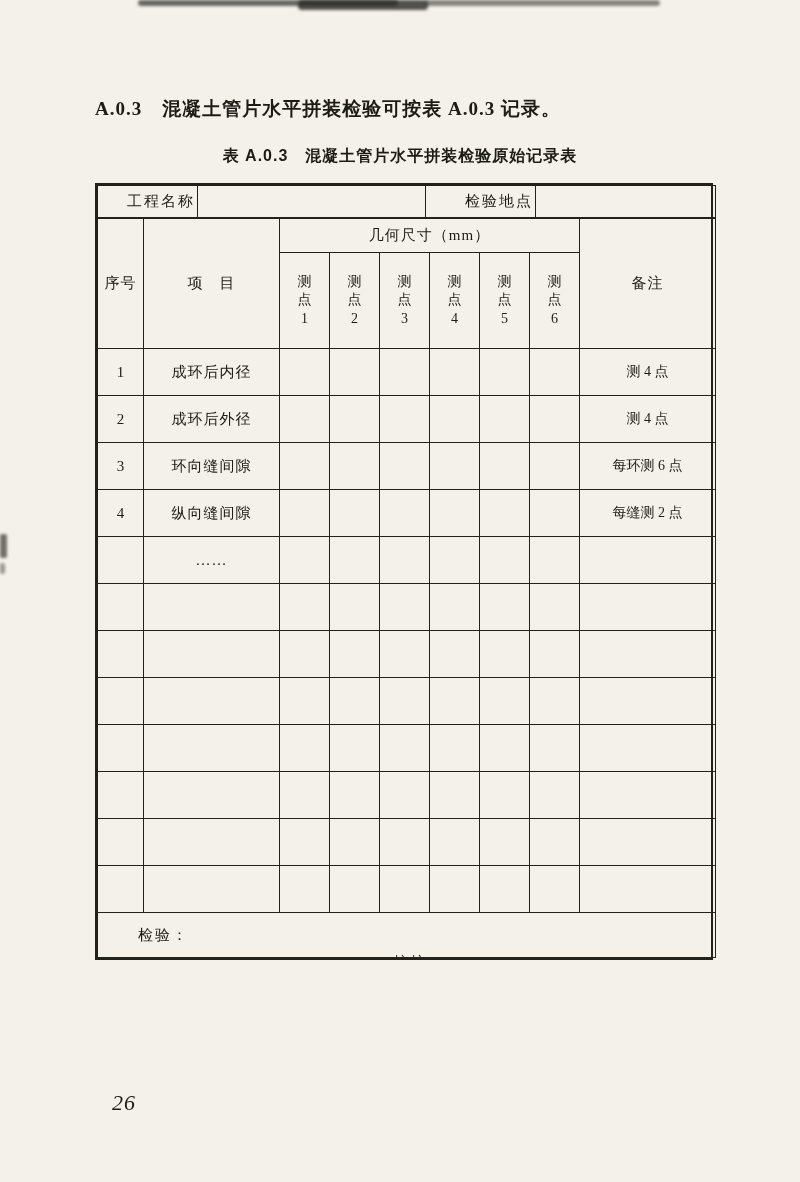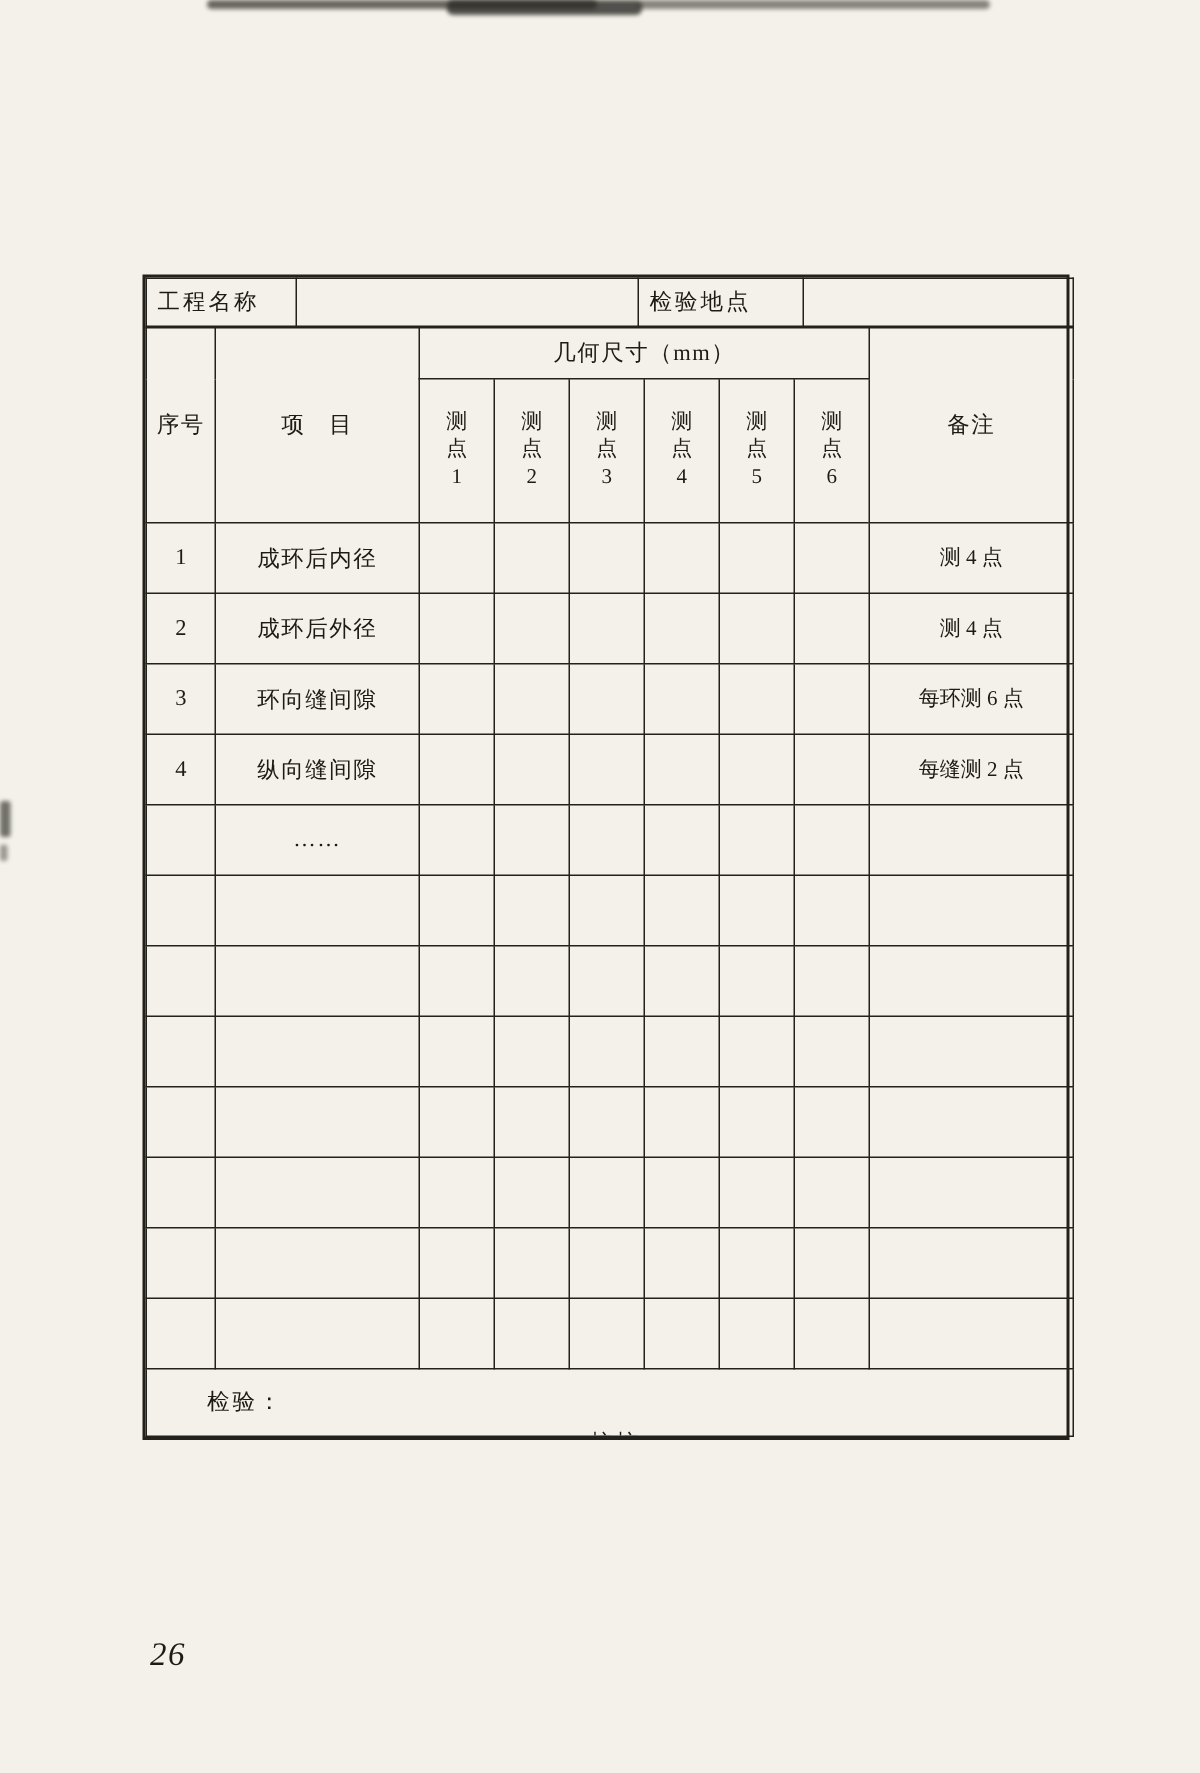--- a/index.html
+++ b/index.html
@@ -39,21 +39,21 @@
   }
   table { border-collapse: collapse; width: 100%; table-layout: fixed; }
   td, th {
     border: 1px solid #23211c;
     font-size: 15px; font-weight: normal;
     text-align: center; vertical-align: middle;
     padding: 2px; overflow: hidden;
   }
 
   .info-table td { height: 32px; }
-  .info-table .lbl { text-align: left; padding-left: 7px; letter-spacing: 2px; }
+  .info-table .lbl { text-align: right; padding-left: 7px; letter-spacing: 2px; }
 
   .main-table .row-group th { height: 34px; letter-spacing: 1px; }
   .main-table .row-points th { height: 96px; }
   .vstack {
     display: inline-block; width: 17px;
     word-break: break-all; line-height: 1.3; font-size: 14px;
   }
   .main-table tbody td { height: 47px; }
   .main-table tbody td[data-name="item-cell"] { letter-spacing: 1px; }
   .main-table tbody td[data-name="remark-cell"] { font-size: 14px; }
@@ -61,35 +61,37 @@
   .row-footer td { height: 45px; position: relative; }
   .row-footer .f-inspect,
   .row-footer .f-review {
     position: absolute; top: 50%; transform: translateY(-50%);
     letter-spacing: 2px; font-size: 15px;
   }
   .row-footer .f-inspect { left: 40px; }
   .row-footer .f-review { left: 295px; margin-top: 27px; }
 
   .page-number {
-    position: absolute; left: 100px; top: 1090px;
+    position: absolute; left: 112px; top: 1090px;
     font-size: 22px; font-style: italic; letter-spacing: 1px;
   }
 </style>
 </head>
 <body>
 
 <div class="page" data-name="scanned-page">
 
   <div class="artifact a1" data-name="scan-artifact"></div>
   <div class="artifact a2" data-name="scan-artifact"></div>
   <div class="artifact a3" data-name="scan-artifact"></div>
   <div class="artifact a4" data-name="scan-artifact"></div>
   <div class="artifact a5" data-name="scan-artifact"></div>
 
+  <div class="heading" data-name="section-heading">A.0.3　混凝土管片水平拼装检验可按表 A.0.3 记录。</div>
+  <div class="table-title" data-name="table-title">表 A.0.3　混凝土管片水平拼装检验原始记录表</div>
 
   <div class="form" data-name="record-form">
 
     <table class="info-table" data-name="info-table">
       <colgroup>
         <col style="width:100px">
           <col style="width:228px">
           <col style="width:110px">
           <col style="width:180px">
       </colgroup>

